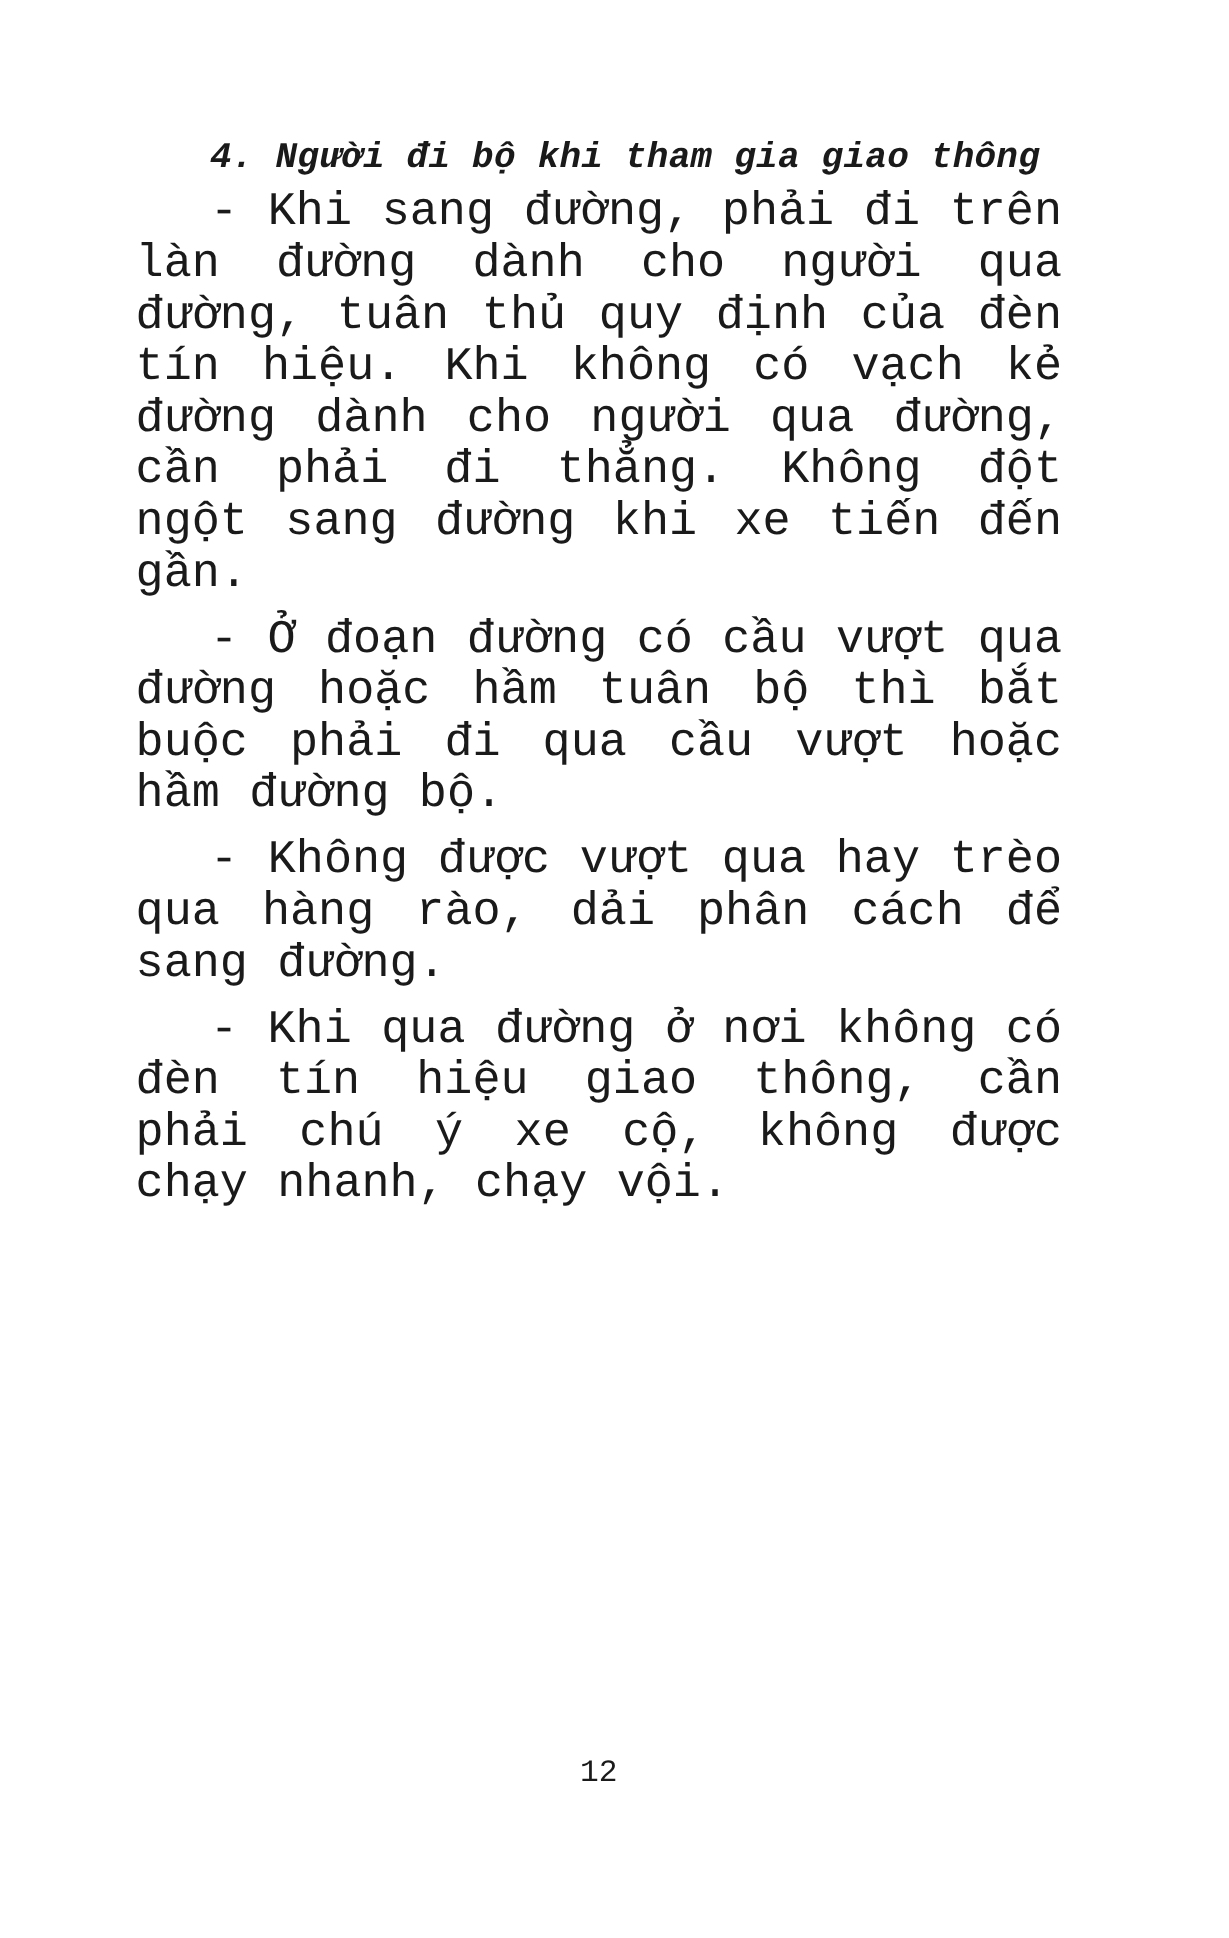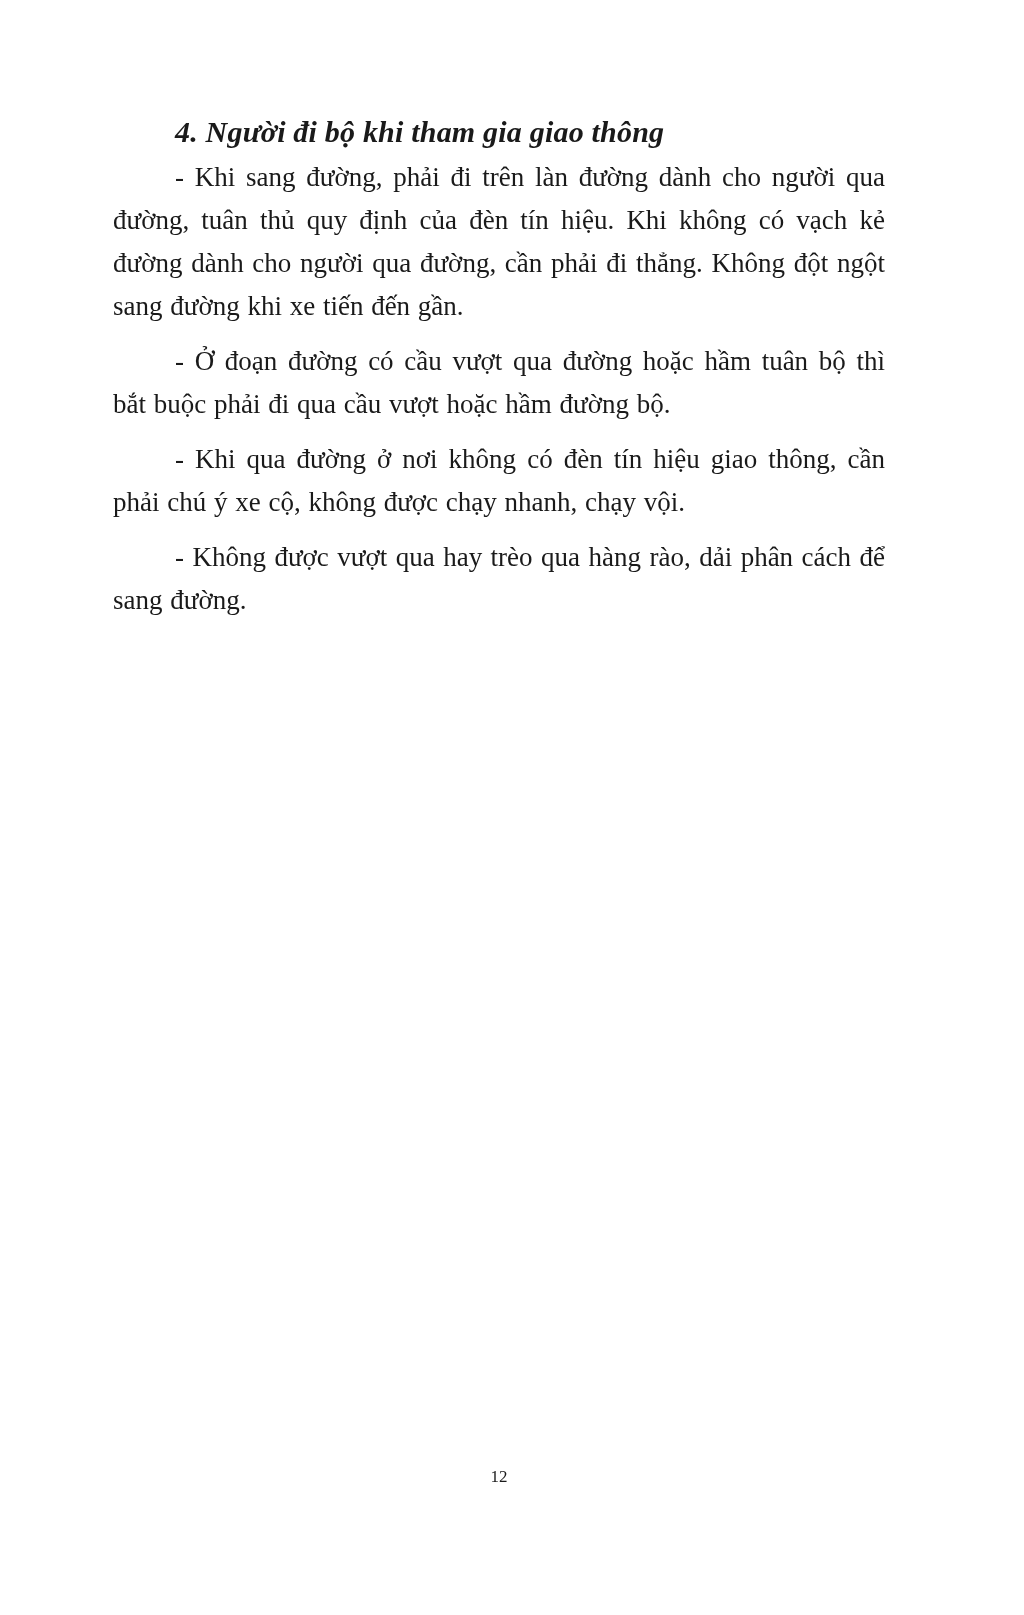--- a/index.html
+++ b/index.html
@@ -15,60 +15,61 @@
     color: #1a1a1a;
     overflow: hidden;
   }
   .page {
     position: absolute;
     top: 0;
     left: 0;
     width: 1024px;
     height: 1132px;
     background: #ffffff;
+    font-family: Liberation Mono, monospace;
   }
   .content {
     position: absolute;
     top: 110px;
     left: 113px;
     width: 772px;
   }
   .heading {
     font-size: 30px;
     line-height: 44px;
     font-weight: bold;
     font-style: italic;
     text-indent: 62px;
     margin: 0 0 2px 0;
     letter-spacing: 0.2px;
   }
   .para {
-    font-size: 27px;
+    font-size: 39px;
     line-height: 43px;
     text-align: justify;
     text-indent: 62px;
     margin: 0 0 12px 0;
     word-spacing: 1px;
   }
   .page-number {
     position: absolute;
     top: 1462px;
     left: 113px;
     width: 772px;
     text-align: center;
-    font-size: 17px;
+    font-size: 26px;
     line-height: 30px;
     color: #1a1a1a;
   }
 </style>
 </head>
 <body>
 
 <div class="page">
   <div class="content">
     <h2 class="heading">4. Người đi bộ khi tham gia giao thông</h2>
     <p class="para">- Khi sang đường, phải đi trên làn đường dành cho người qua đường, tuân thủ quy định của đèn tín hiệu. Khi không có vạch kẻ đường dành cho người qua đường, cần phải đi thẳng. Không đột ngột sang đường khi xe tiến đến gần.</p>
     <p class="para">- Ở đoạn đường có cầu vượt qua đường hoặc hầm tuân bộ thì bắt buộc phải đi qua cầu vượt hoặc hầm đường bộ.</p>
+    <p class="para">- Không được vượt qua hay trèo qua hàng rào, dải phân cách để sang đường.</p>
     <p class="para">- Khi qua đường ở nơi không có đèn tín hiệu giao thông, cần phải chú ý xe cộ, không được chạy nhanh, chạy vội.</p>
-    <p class="para">- Không được vượt qua hay trèo qua hàng rào, dải phân cách để sang đường.</p>
   </div>
   <div class="page-number">12</div>
 </div>
 
 </body></html>

